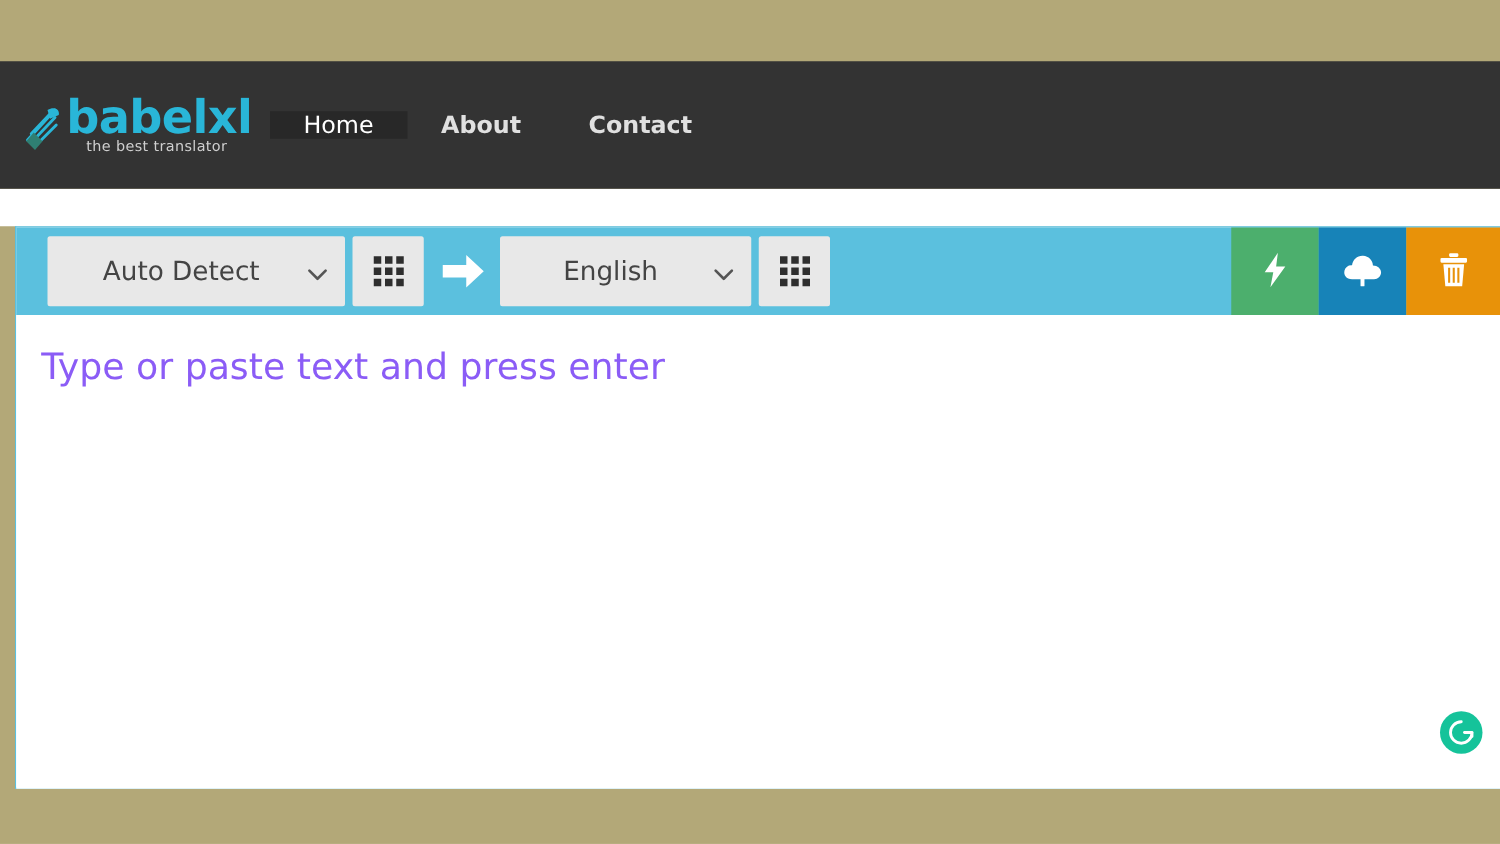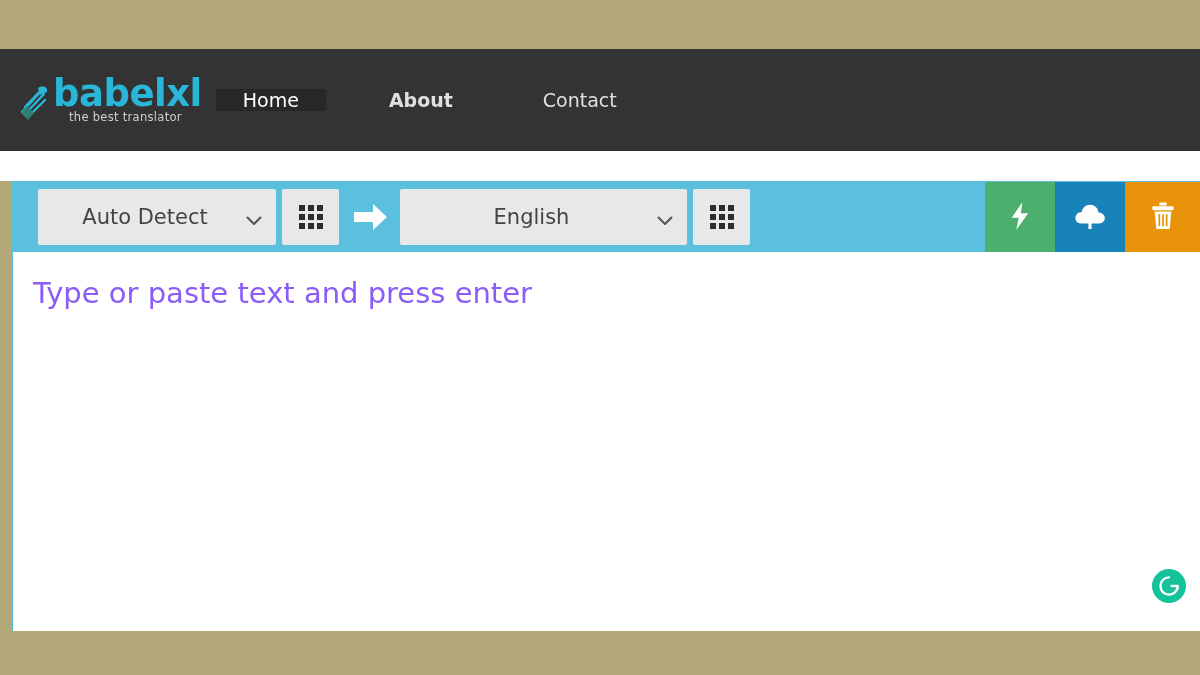--- a/index.html
+++ b/index.html
@@ -67,21 +67,20 @@
     margin-top: 1px;
     margin-left: 16px;
     font-family: "DejaVu Sans", sans-serif;
   }
   .nav-links {
     display: flex;
     align-items: stretch;
     list-style: none;
     margin: 0;
     padding: 0;
-    gap: 36px;
   }
   .nav-link {
     display: flex;
     align-items: center;
     padding: 0 27px;
     color: #e0e0e0;
     font-size: 19px;
     text-decoration: none;
     cursor: pointer;
     font-family: "DejaVu Sans", sans-serif;
@@ -130,21 +129,21 @@
     height: 56px;
     font-size: 21px;
     color: #444444;
     text-align: center;
     text-align-last: center;
     padding: 0 34px 0 10px;
     cursor: pointer;
     font-family: "DejaVu Sans", sans-serif;
   }
   .lang-select.src { width: 238px; }
-  .lang-select.dst { width: 287px; }
+  .lang-select.dst { width: 201px; }
   .chev {
     position: absolute;
     right: 14px;
     top: 50%;
     transform: translateY(-50%);
     pointer-events: none;
     width: 16px;
     height: 10px;
   }
   .grid-btn {
@@ -259,21 +258,21 @@
     </span>
   </a>
 
   <ul class="nav-links">
     <li style="display:flex;">
       <a class="nav-link active" href="#">Home</a>
     </li>
     <li style="display:flex;font-weight:bold;">
       <a class="nav-link" href="#">About</a>
     </li>
-    <li style="display:flex;">
+    <li style="display:flex;font-weight:bold;">
       <a class="nav-link" href="#">Contact</a>
     </li>
   </ul>
 
 </nav>
 
 <div class="gap"></div>
 
 <div class="card">
 

